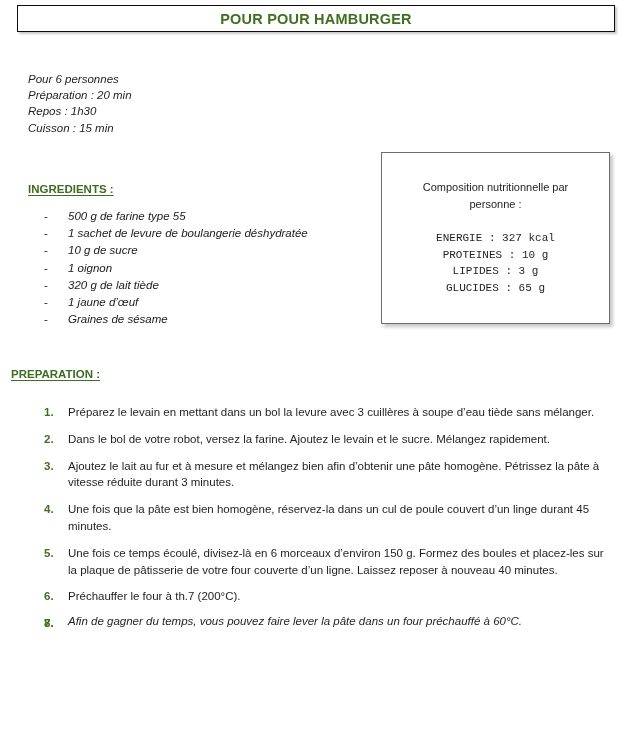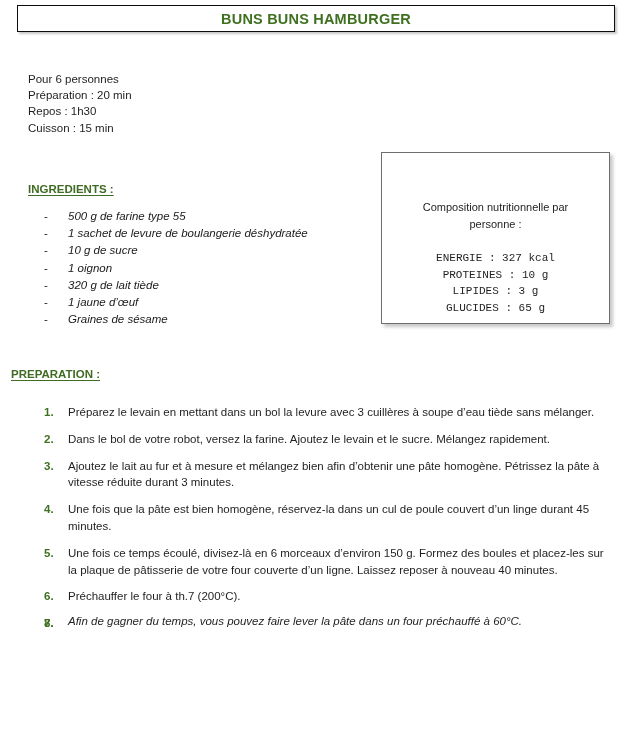--- a/index.html
+++ b/index.html
@@ -40,20 +40,21 @@
   }
 
   
   .meta {
     position: absolute;
     left: 28px;
     top: 71px;
     font-size: 11.5px;
     line-height: 16.2px;
     color: #1f1f1f;
+    font-style: italic;
   }
 
   
   .section-head {
     position: absolute;
     font-size: 11.5px;
     font-weight: bold;
     color: #3f6b22;
     text-decoration: underline;
     text-underline-offset: 2px;
@@ -95,21 +96,21 @@
     width: 229px;
     height: 172px;
     border: 1.5px solid #6e6e6e;
     box-sizing: border-box;
     background: #ffffff;
     box-shadow: 3px 3px 3px rgba(150,150,150,0.5);
     display: flex;
     flex-direction: column;
     align-items: center;
     justify-content: flex-start;
-    padding-top: 46px;
+    padding-top: 26px;
   }
   .nutri-title {
     font-size: 11px;
     line-height: 17px;
     text-align: center;
     width: 180px;
     color: #1f1f1f;
   }
   .nutri-values {
     margin-top: 17px;
@@ -155,21 +156,21 @@
     line-height: 16.8px;
     font-style: italic;
     color: #1f1f1f;
     margin-top: -2px;
   }
 </style>
 </head>
 <body>
 
 <div class="title-box">
-  <span class="title-text">BUNS BUNS HAMBURGER</span>
+  <span class="title-text">POUR POUR HAMBURGER</span>
 </div>
 
 <div class="meta">
   <div>Pour 6 personnes</div>
   <div>Préparation : 20 min</div>
   <div>Repos : 1h30</div>
   <div>Cuisson : 15 min</div>
 </div>
 
 <div class="section-head" id="ingredients-head">INGREDIENTS :</div>

